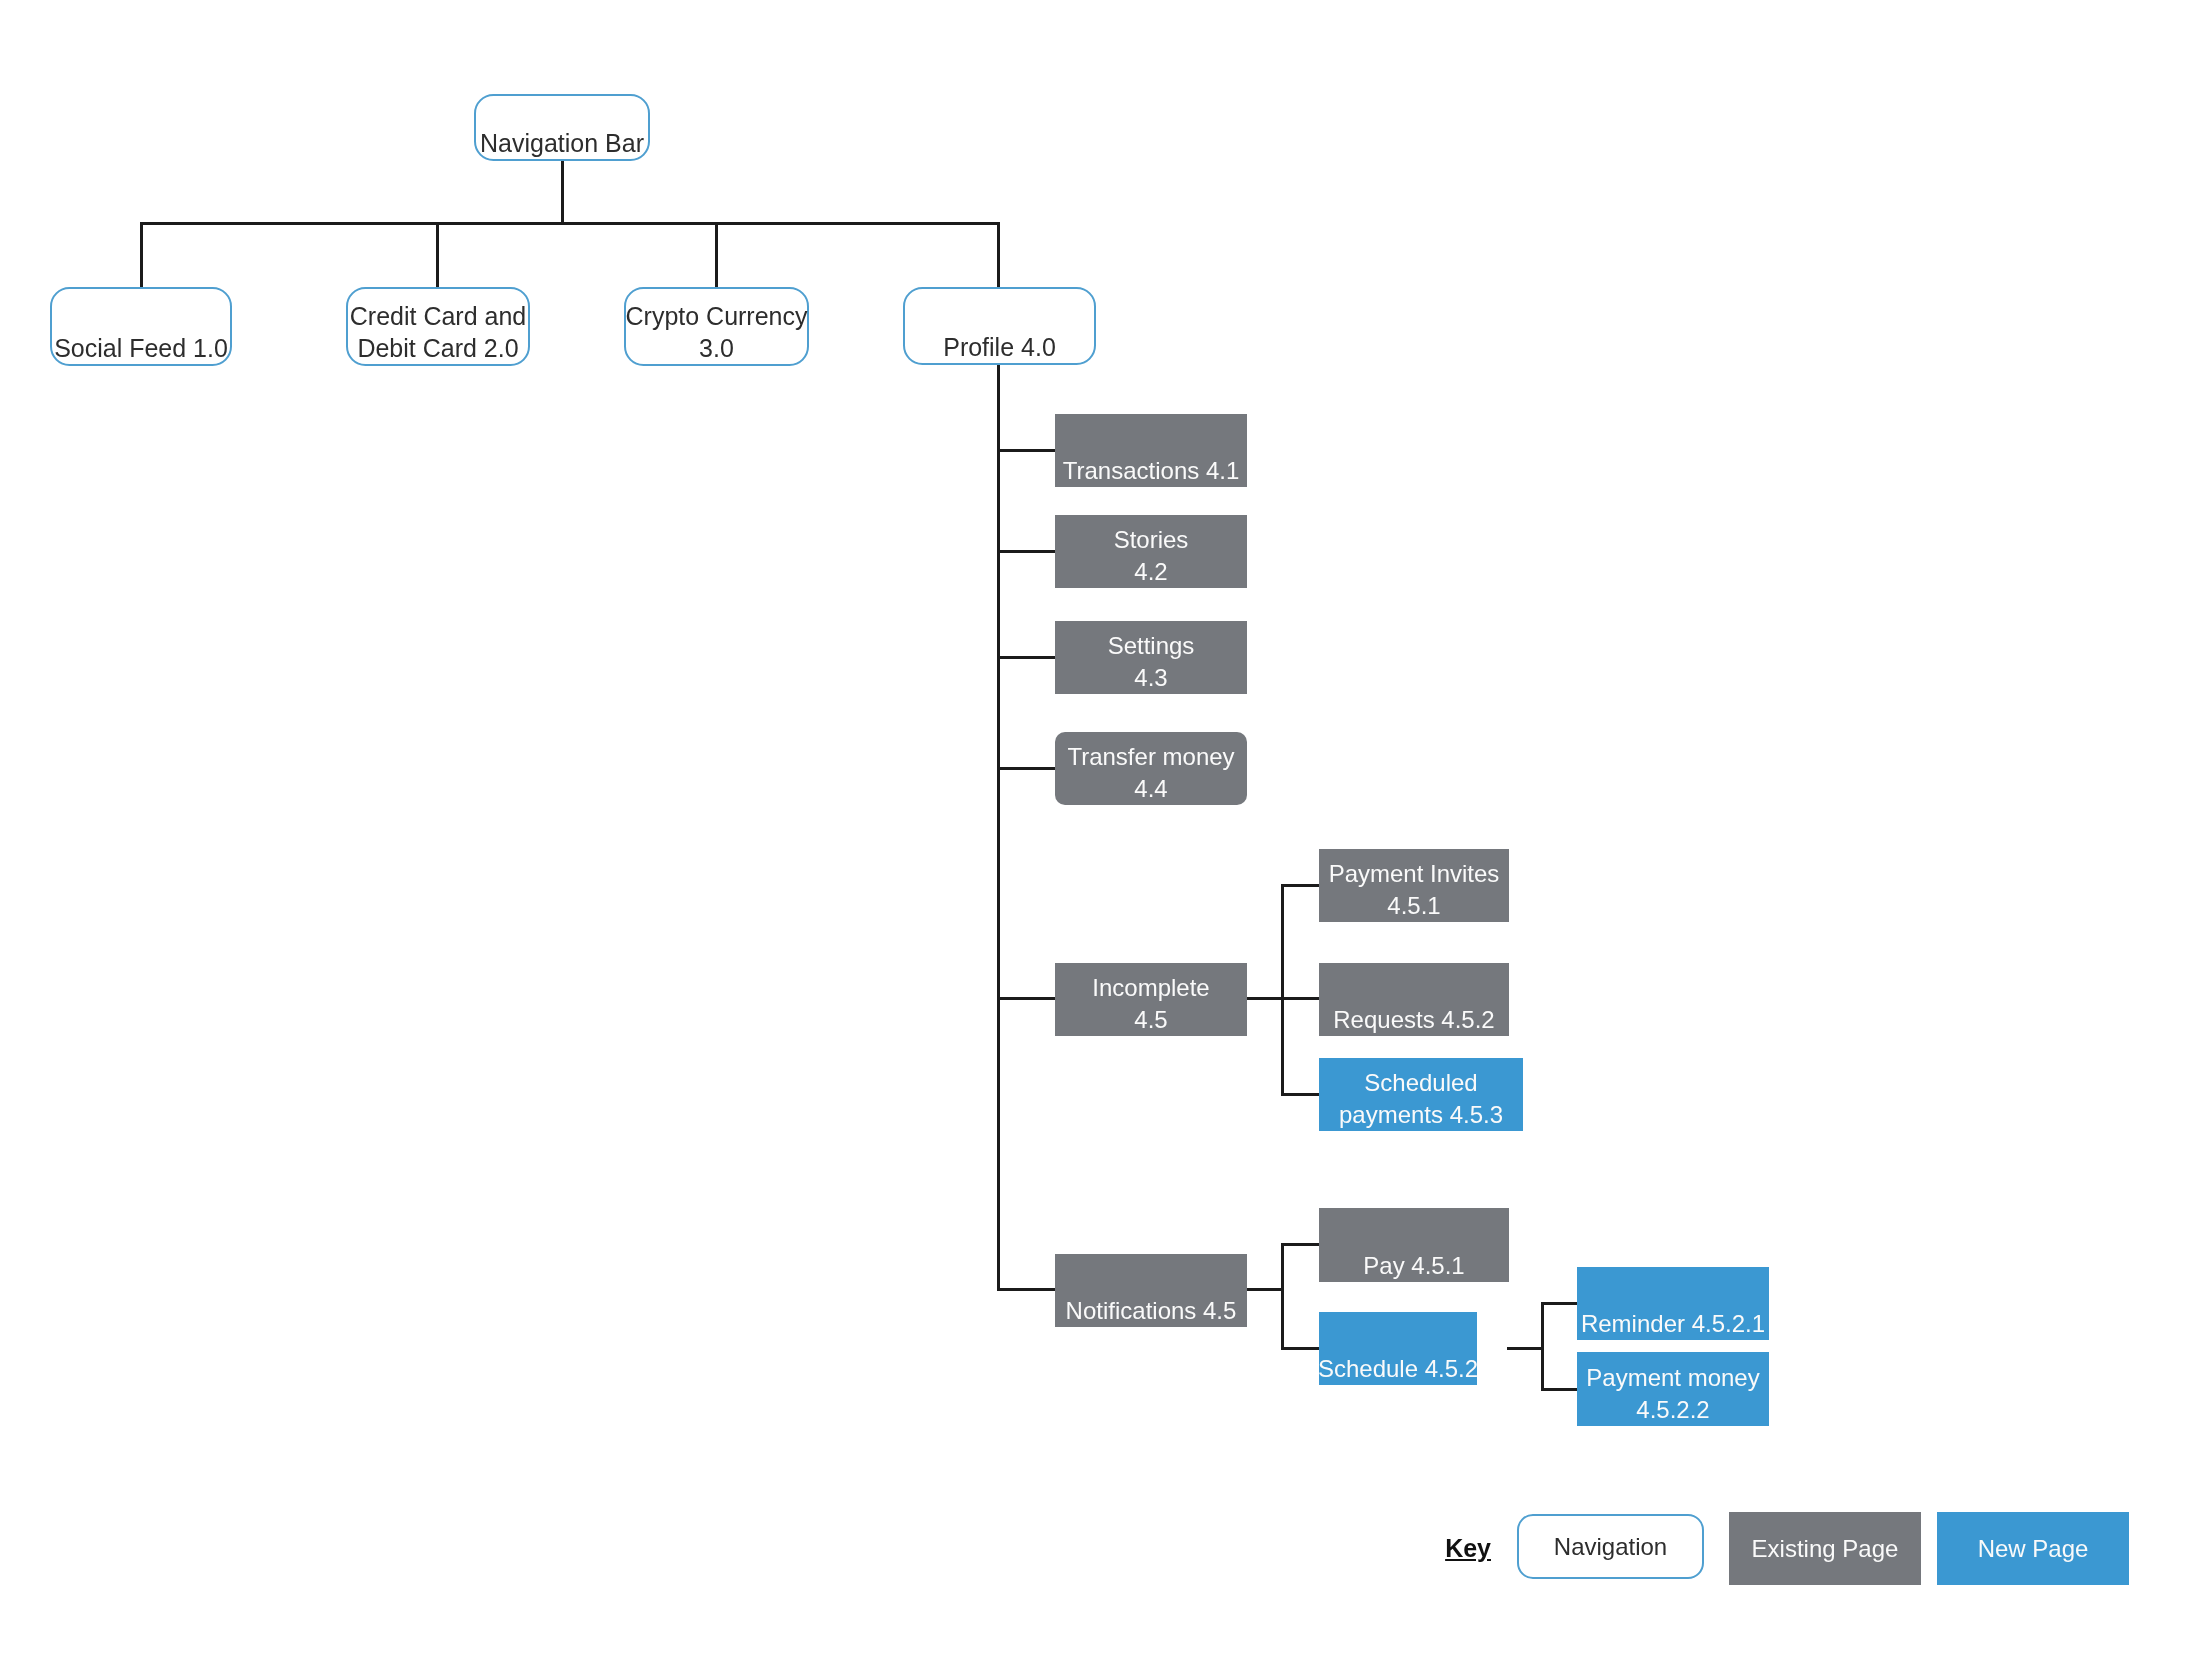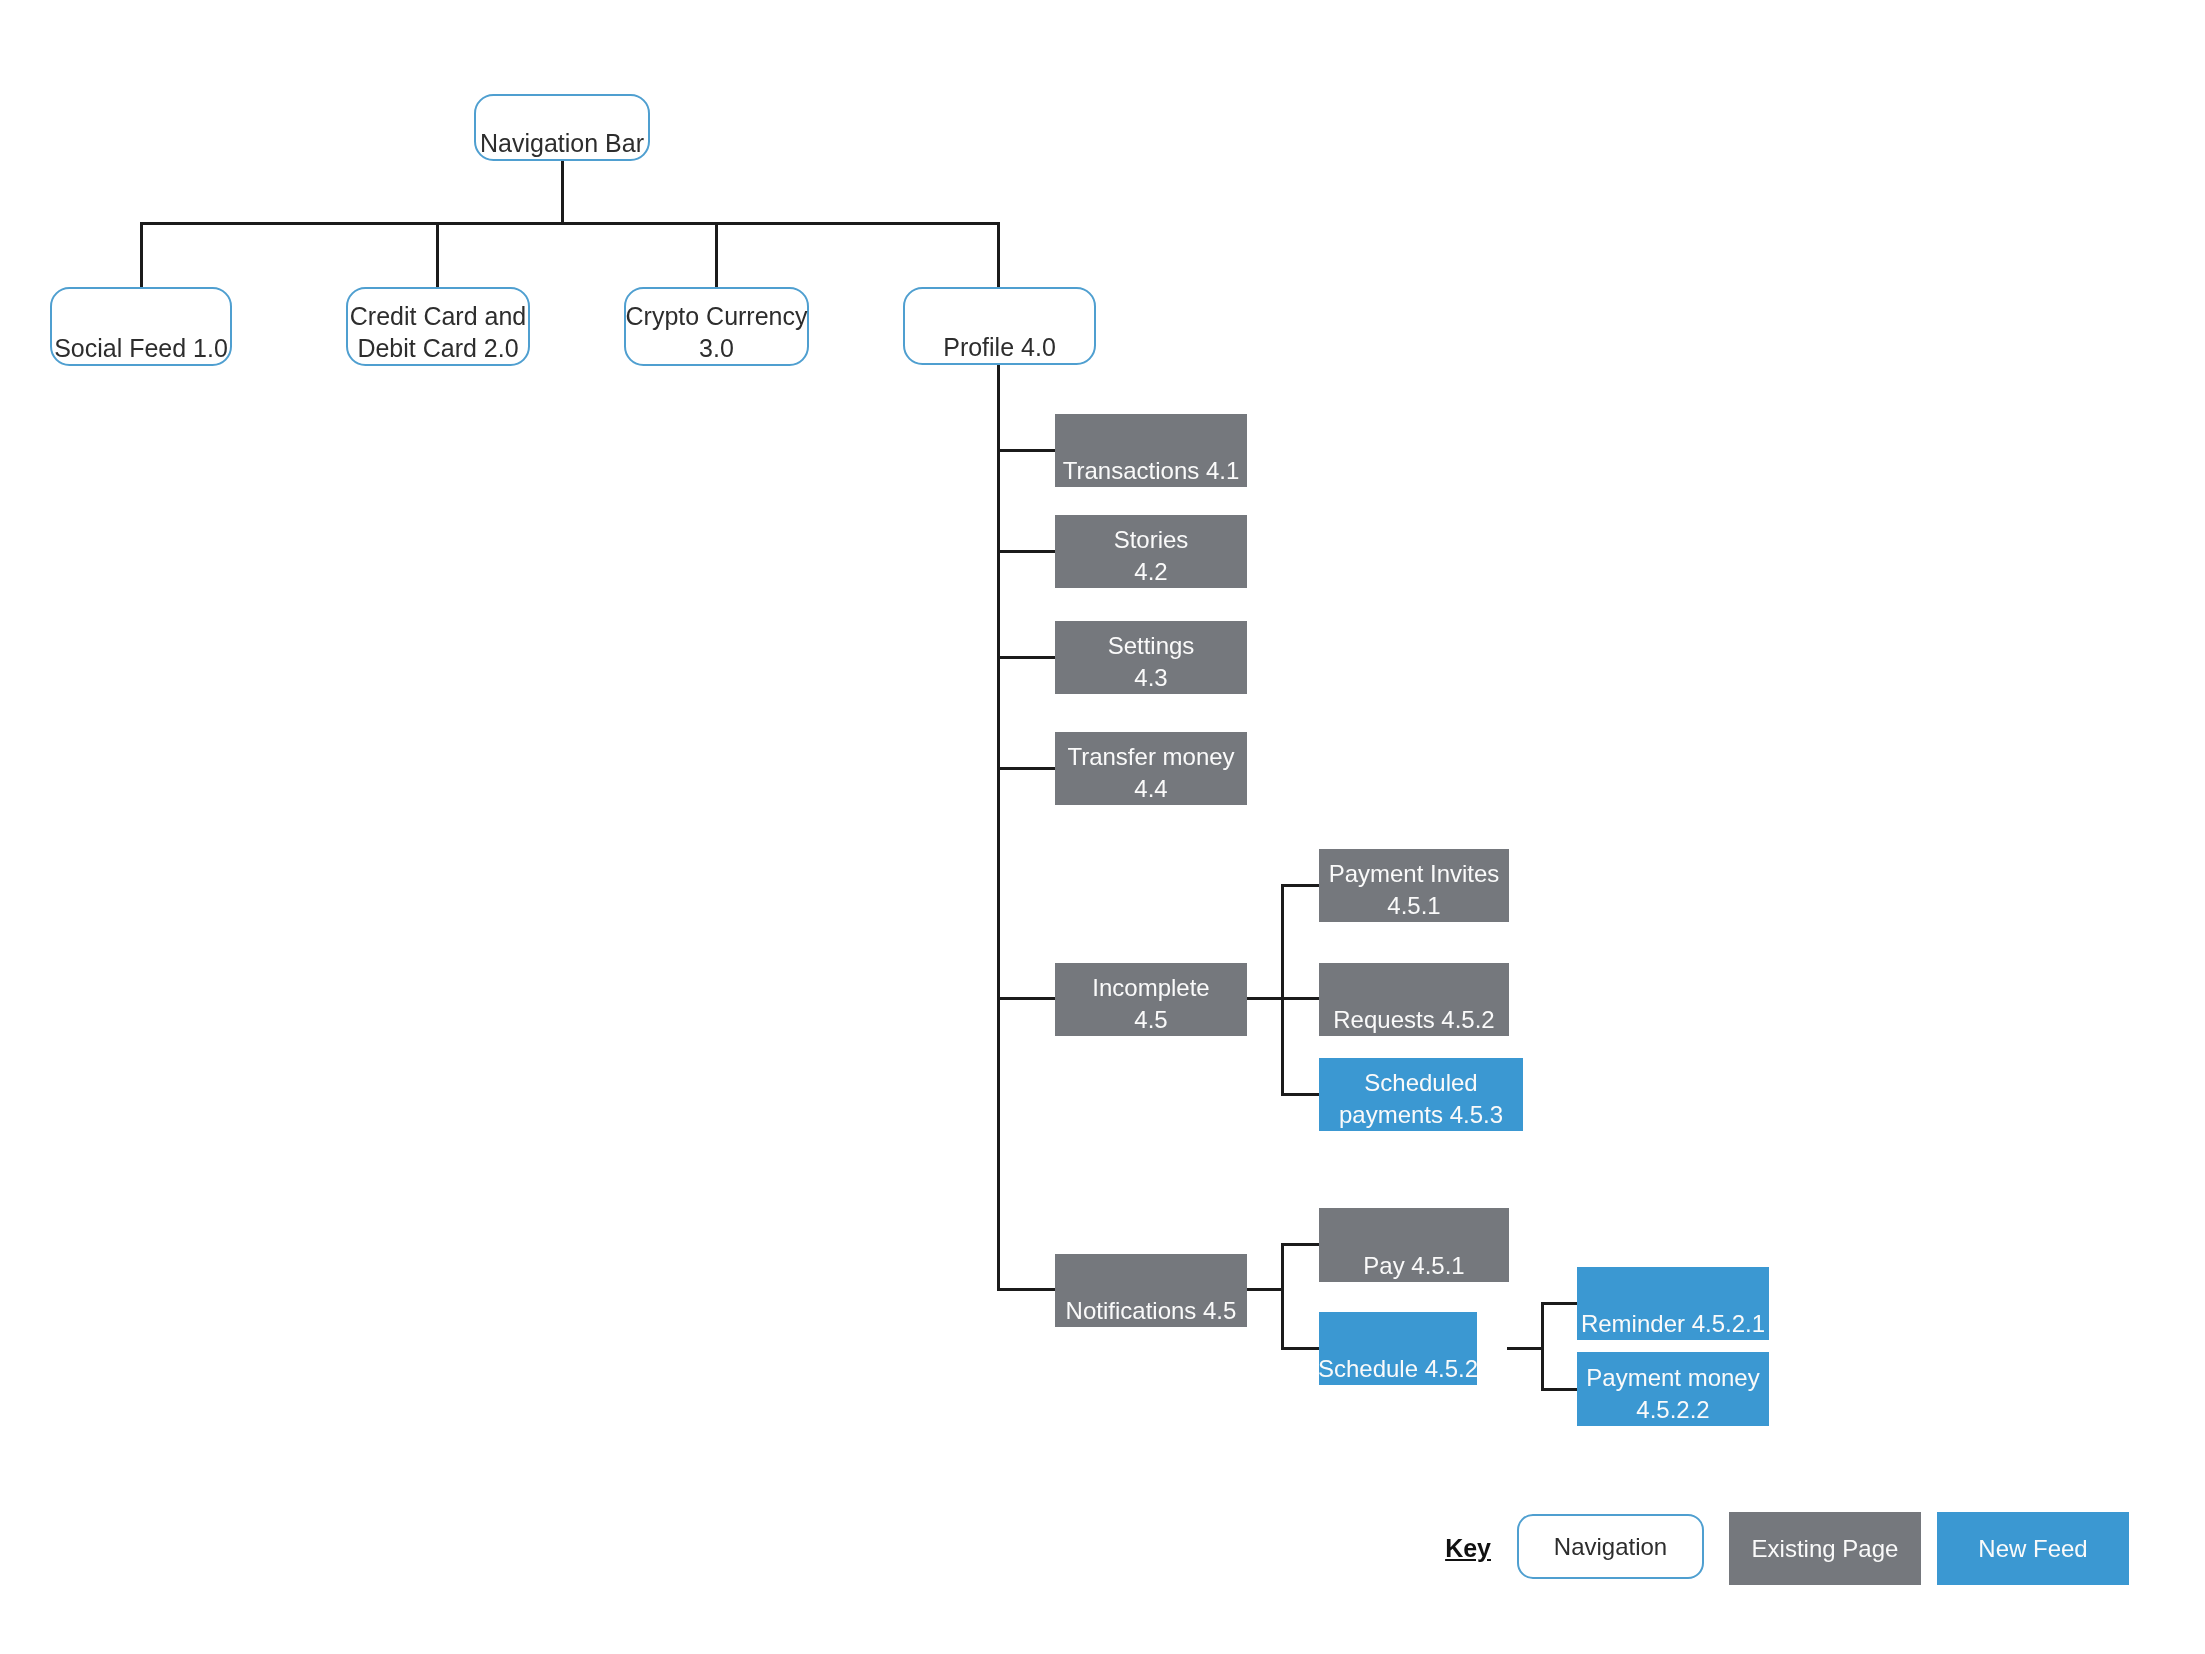--- a/index.html
+++ b/index.html
@@ -97,21 +97,21 @@
         <span class="line">Transactions 4.1</span>
       </div>
       <div class="node existing" style="left: 1055px; top: 515px; width: 192px; height: 73px;">
         <span class="line">Stories</span>
         <span class="line">4.2</span>
       </div>
       <div class="node existing" style="left: 1055px; top: 621px; width: 192px; height: 73px;">
         <span class="line">Settings</span>
         <span class="line">4.3</span>
       </div>
-      <div class="node existing" style="left: 1055px; top: 732px; width: 192px; height: 73px;">
+      <div class="node existing" style="left: 1055px; top: 732px; width: 192px; height: 73px; border-radius: 10px;">
         <span class="line">Transfer money</span>
         <span class="line">4.4</span>
       </div>
       <div class="node existing" style="left: 1055px; top: 963px; width: 192px; height: 73px;">
         <span class="line">Incomplete</span>
         <span class="line">4.5</span>
       </div>
       <div class="node existing" style="left: 1055px; top: 1254px; width: 192px; height: 73px;">
         <span class="line">Notifications 4.5</span>
       </div>
@@ -142,16 +142,16 @@
     </div>
 
   <div class="key-label">Key</div>
   <div class="key-box navigation">
     <span>Navigation</span>
   </div>
   <div class="key-box existing">
     <span>Existing Page</span>
   </div>
   <div class="key-box new">
-    <span>New Feed</span>
+    <span>New Page</span>
   </div>
 </div>
 
 
 </body></html>

